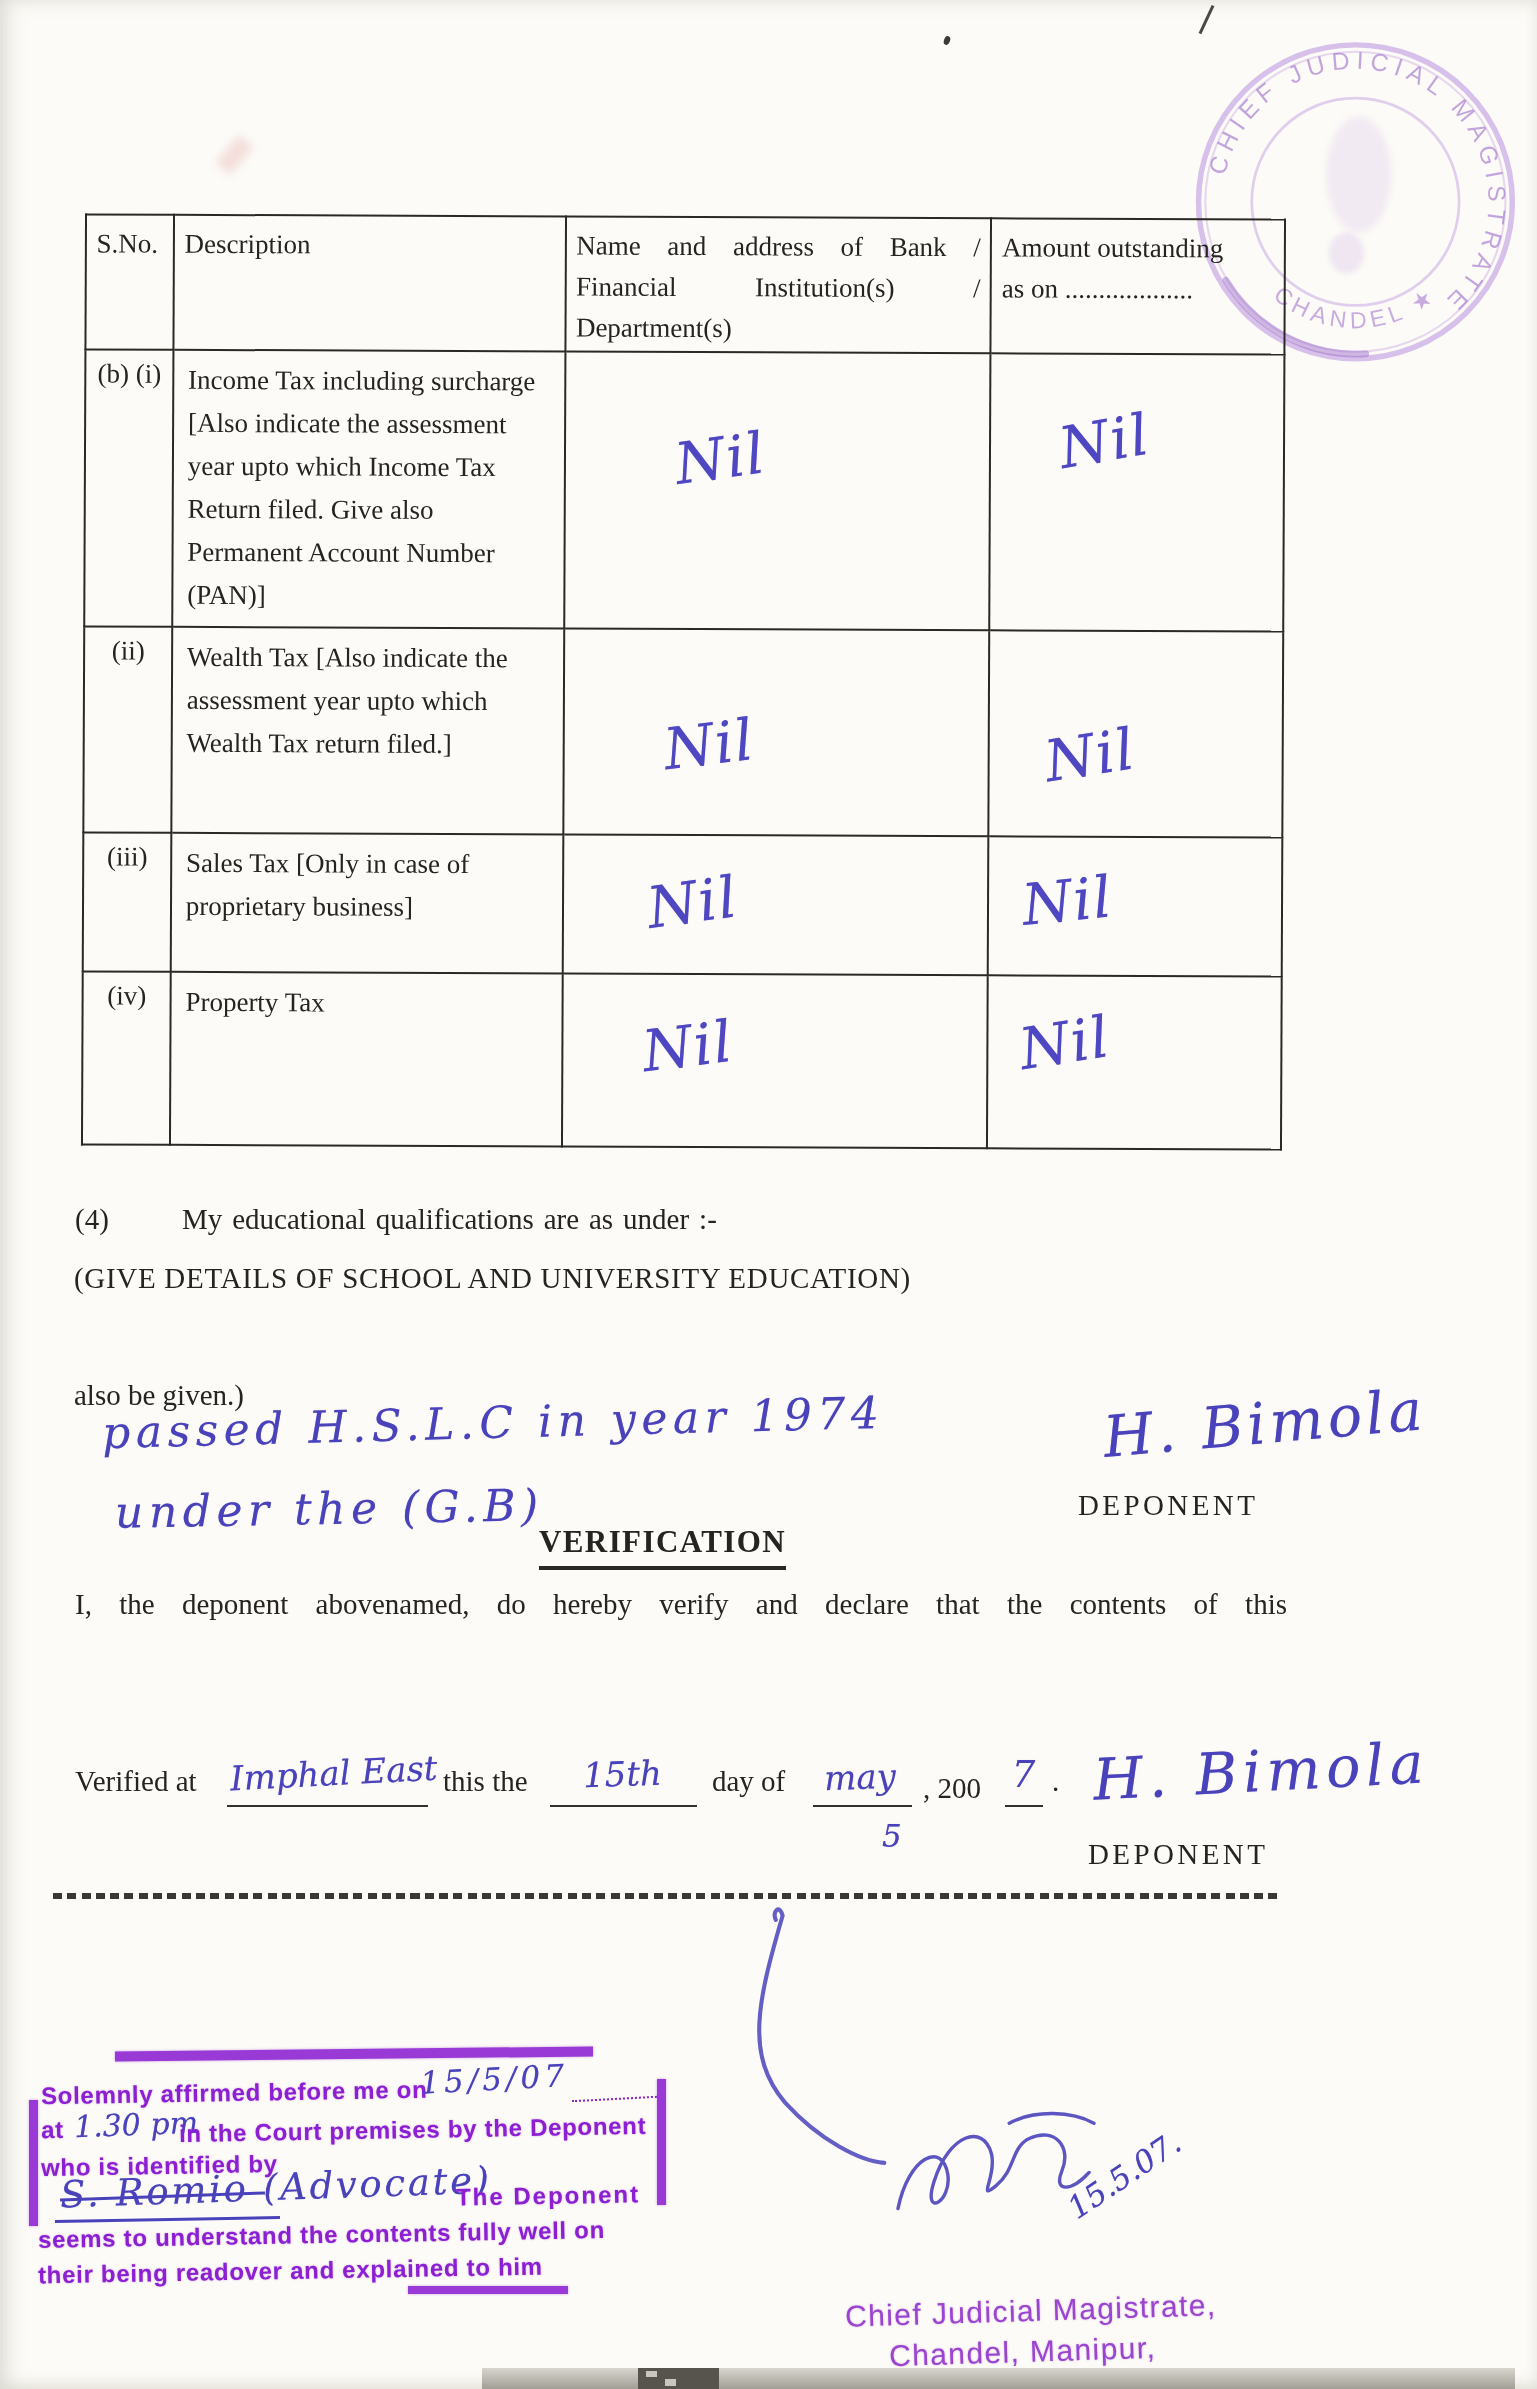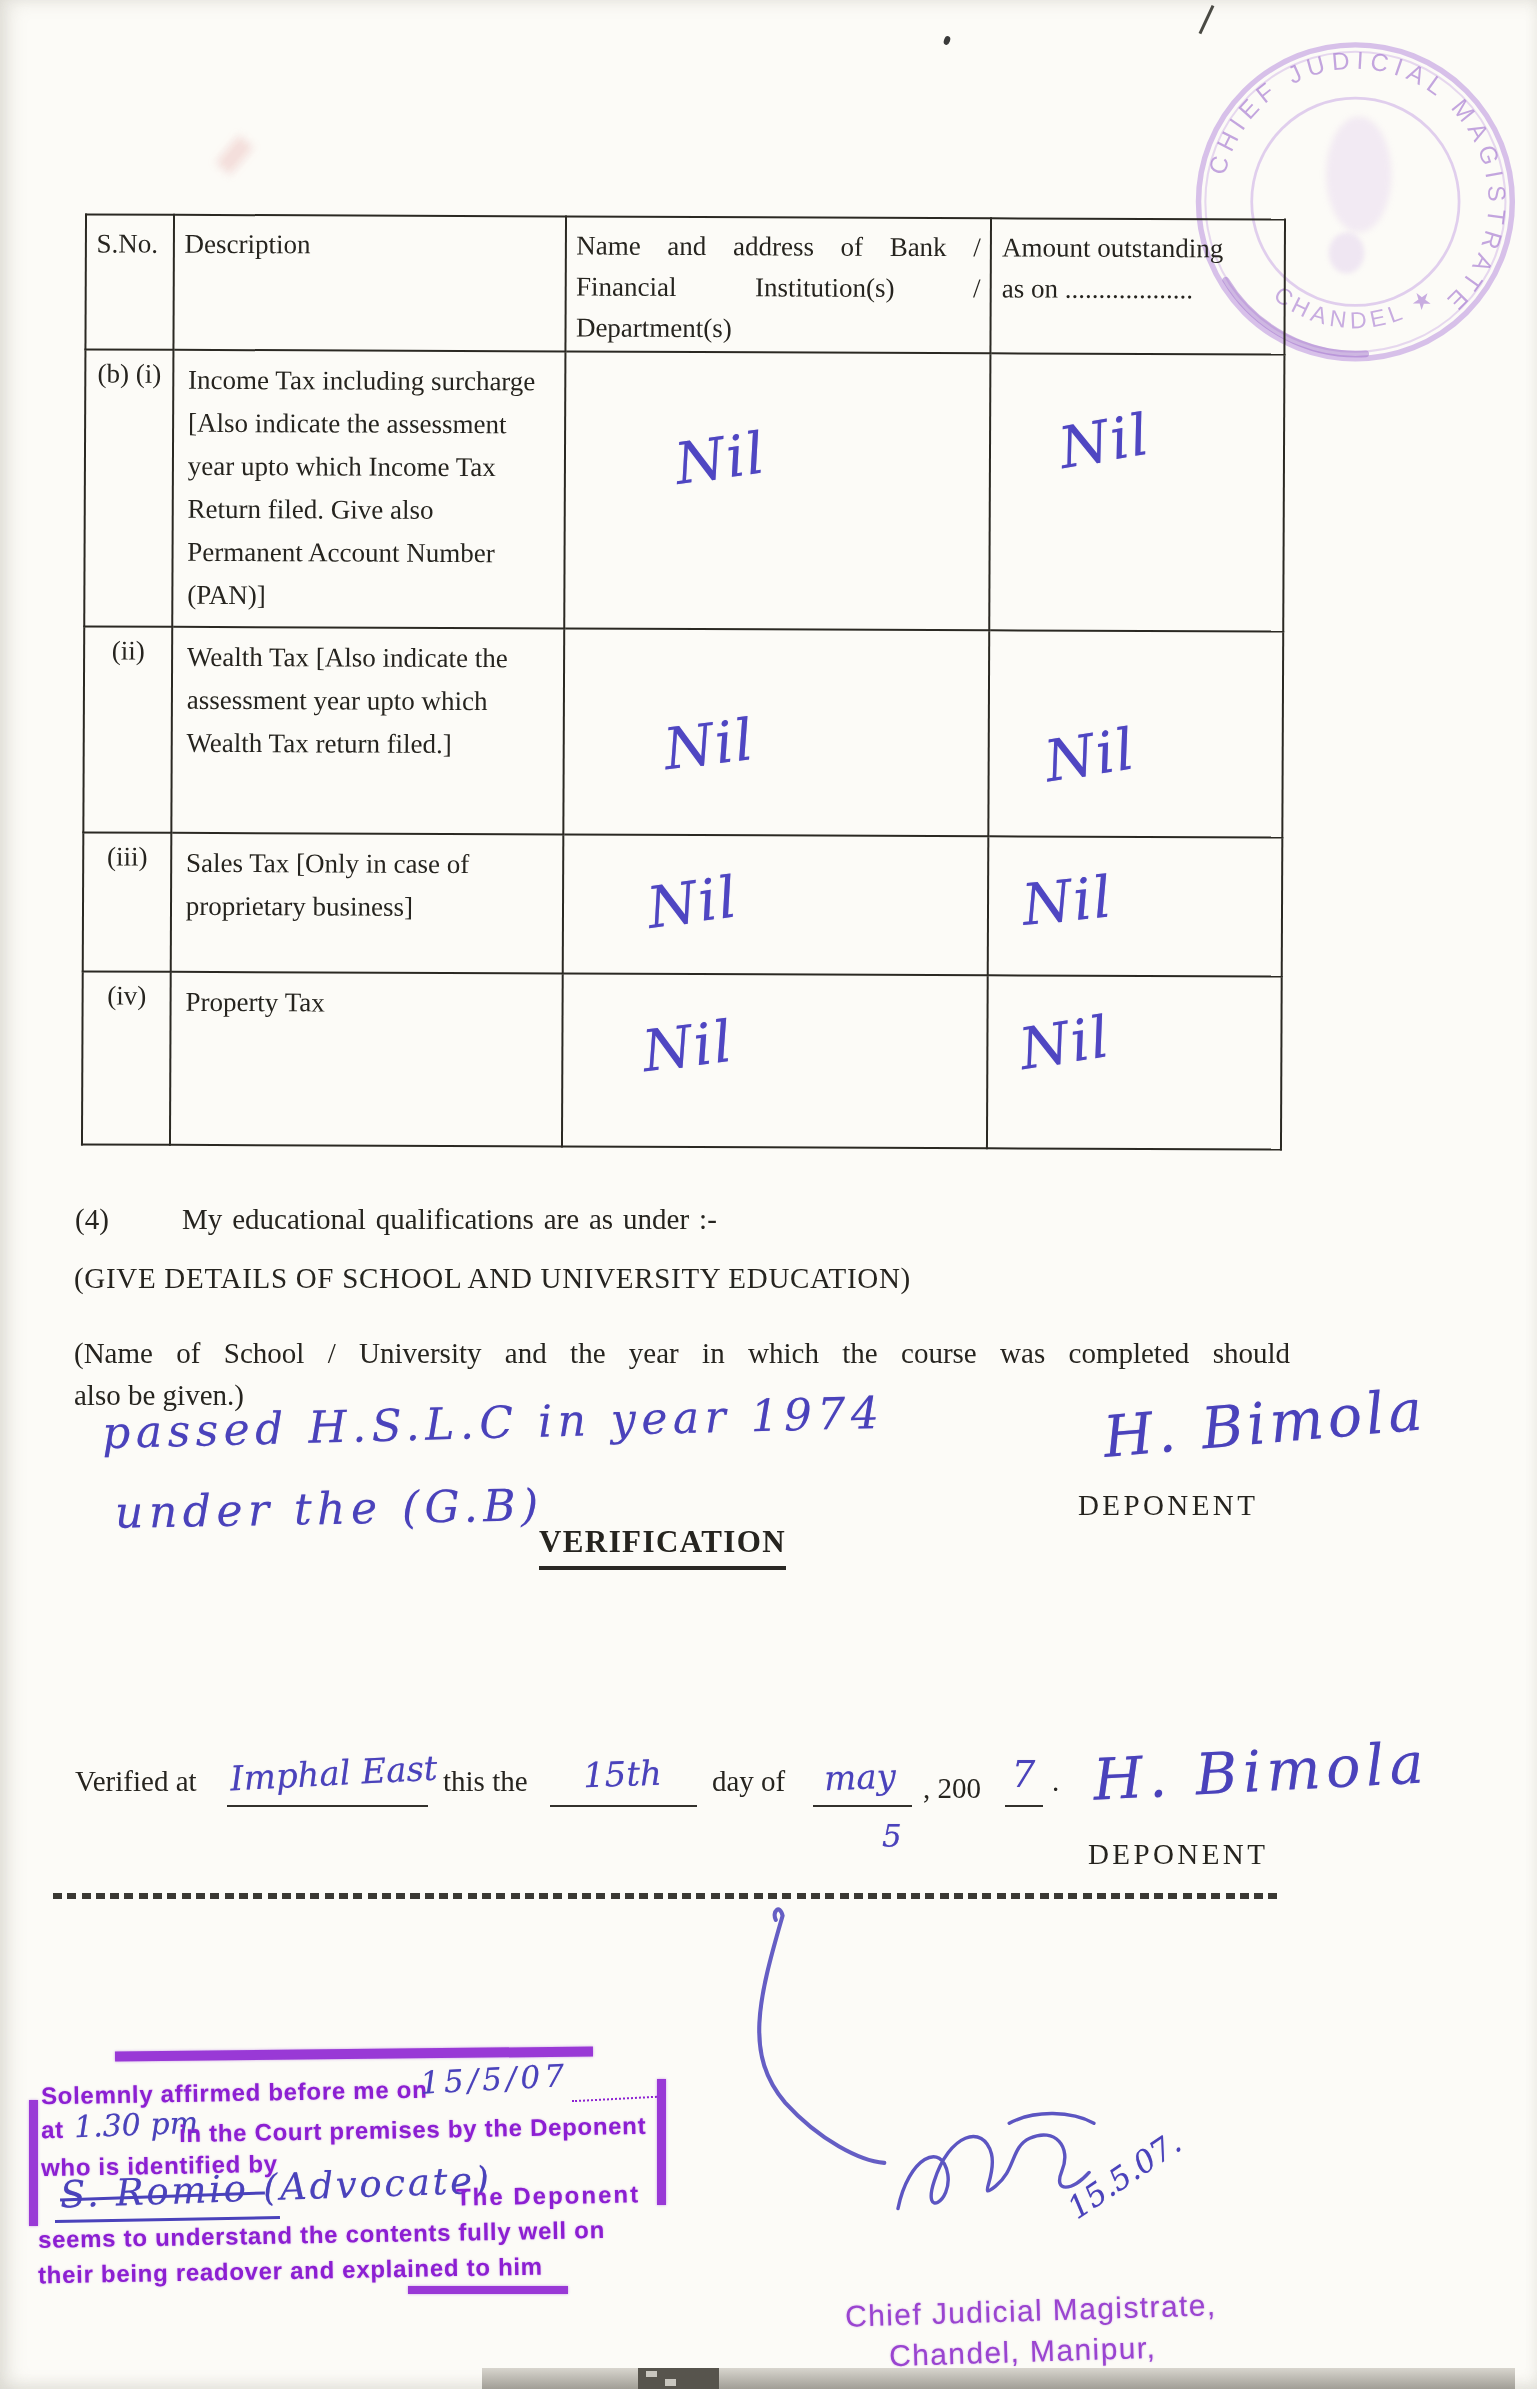--- a/index.html
+++ b/index.html
@@ -134,30 +134,30 @@
       <td>
         <span class="nil" style="left:31px;top:33px;transform:rotate(-9deg);">Nil</span>
           </td>
     </tr>
   </tbody>
     </table>
 
   <div class="abs doc" style="left:75px;top:1203px;">(4)</div>
   <div class="abs doc" style="left:182px;top:1203px;word-spacing:2.7px;">My educational qualifications are as under :-</div>
   <div class="abs doc" style="left:74px;top:1262px;letter-spacing:0.7px;">(GIVE DETAILS OF SCHOOL AND UNIVERSITY EDUCATION)</div>
-  <div class="abs doc just" style="left:74px;top:1337px;width:1216px;">(Name of School / University and the year in which the course was completed should</div>
   <div class="abs doc" style="left:74px;top:1379px;">also be given.)</div>
 
   <div class="abs hand hw-edu" style="left:102px;top:1397px;transform:rotate(-1.5deg);">passed H.S.L.C in year 1974</div>
   <div class="abs hand hw-edu" style="left:115px;top:1483px;transform:rotate(-1deg);">under the (G.B)</div>
 
   <div class="abs hand sig" style="left:1103px;top:1390px;transform:rotate(-5deg);">H. Bimola</div>
   <div class="abs label-caps" style="left:1078px;top:1489px;">DEPONENT</div>
 
   <div class="vhead">VERIFICATION</div>
+  <div class="abs doc just" style="left:75px;top:1588px;width:1212px;word-spacing:5.5px;">I, the deponent abovenamed, do hereby verify and declare that the contents of this</div>
 
   <div class="abs doc" style="left:75px;top:1765px;">Verified at</div>
   <div class="blank" style="left:227px;top:1765px;width:201px;">
     <span class="hand" style="left:2.7px;top:-12.3px;transform:rotate(-3deg);">Imphal East</span>
   </div>
   <div class="abs doc" style="left:443px;top:1765px;">this the</div>
   <div class="blank" style="left:550px;top:1765px;width:147px;">
     <span class="hand" style="left:33px;top:-11px;transform:rotate(-2deg);">15th</span>
   </div>
   <div class="abs doc" style="left:712px;top:1765px;">day of</div>

